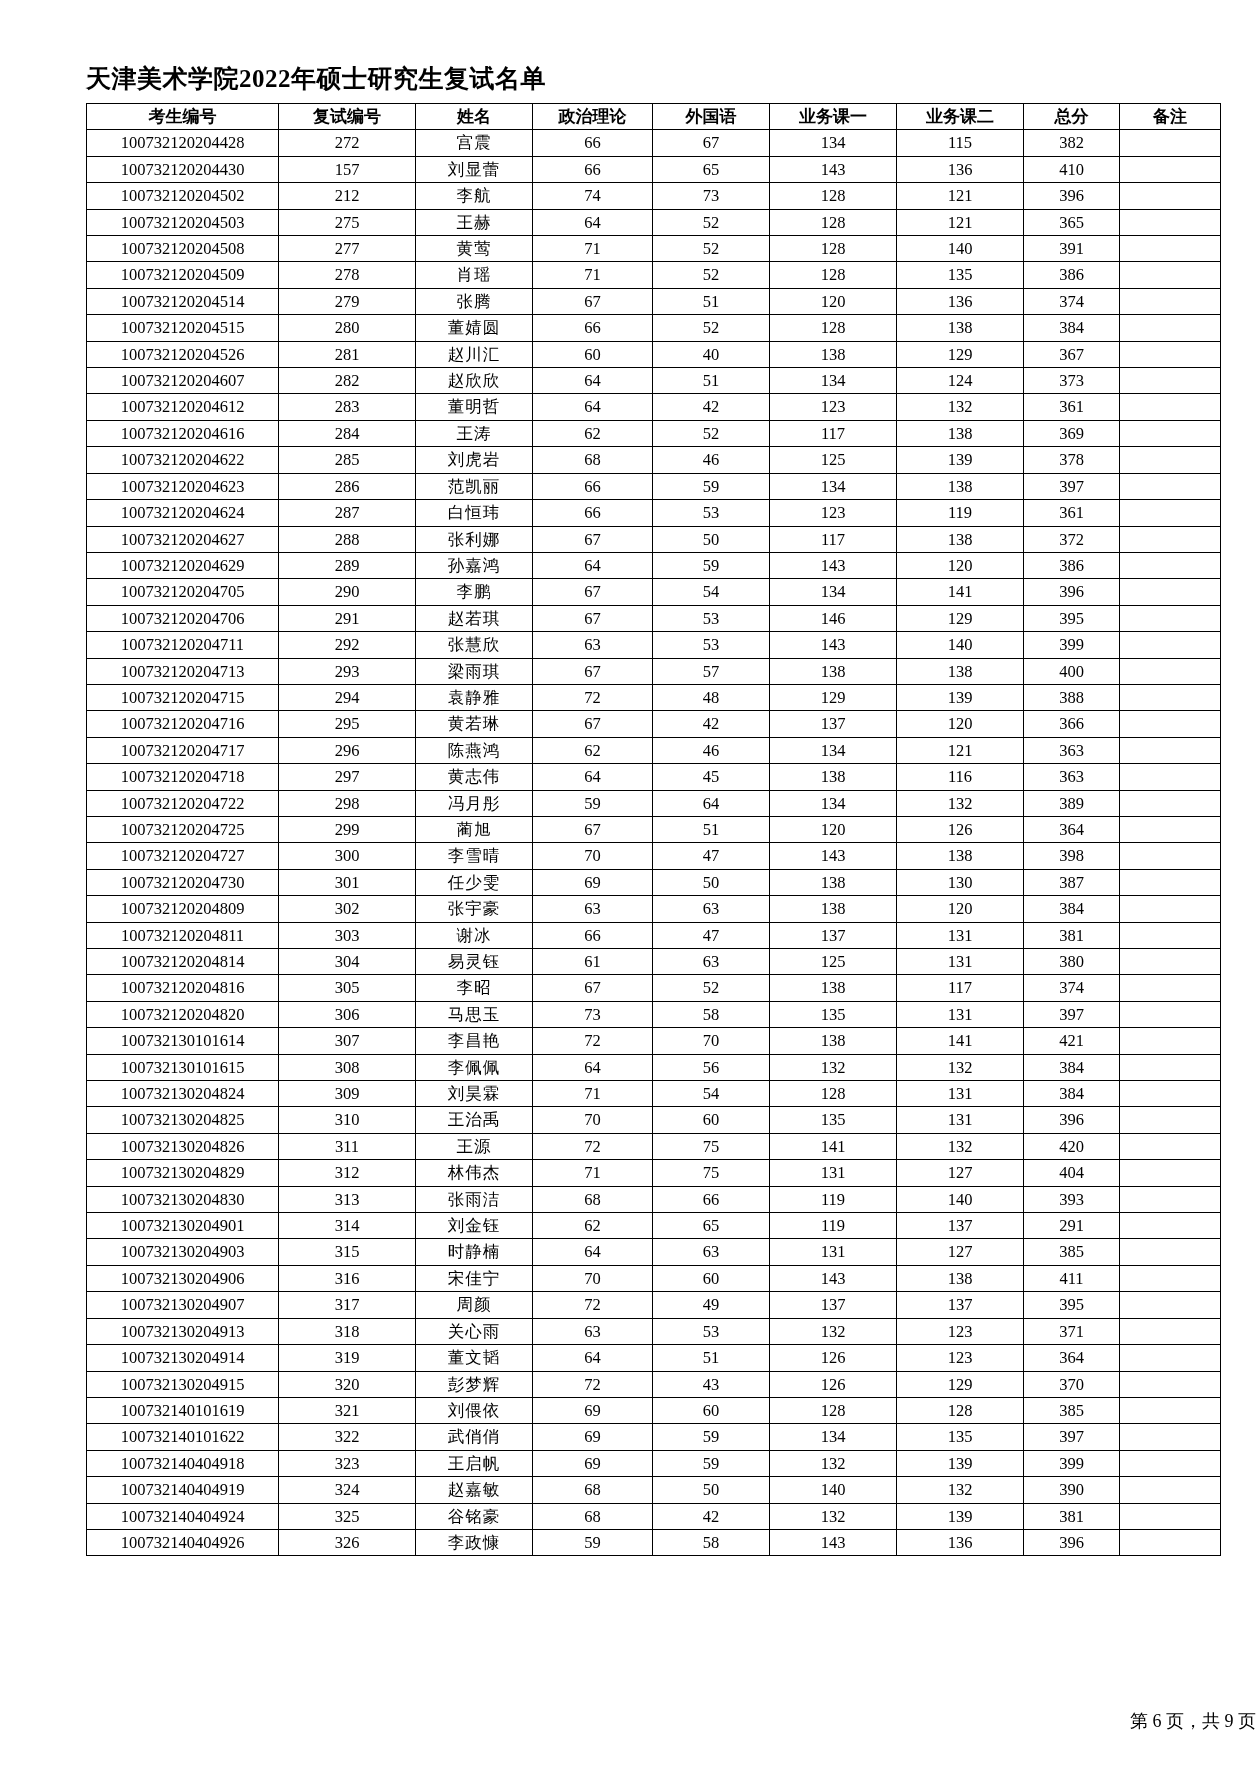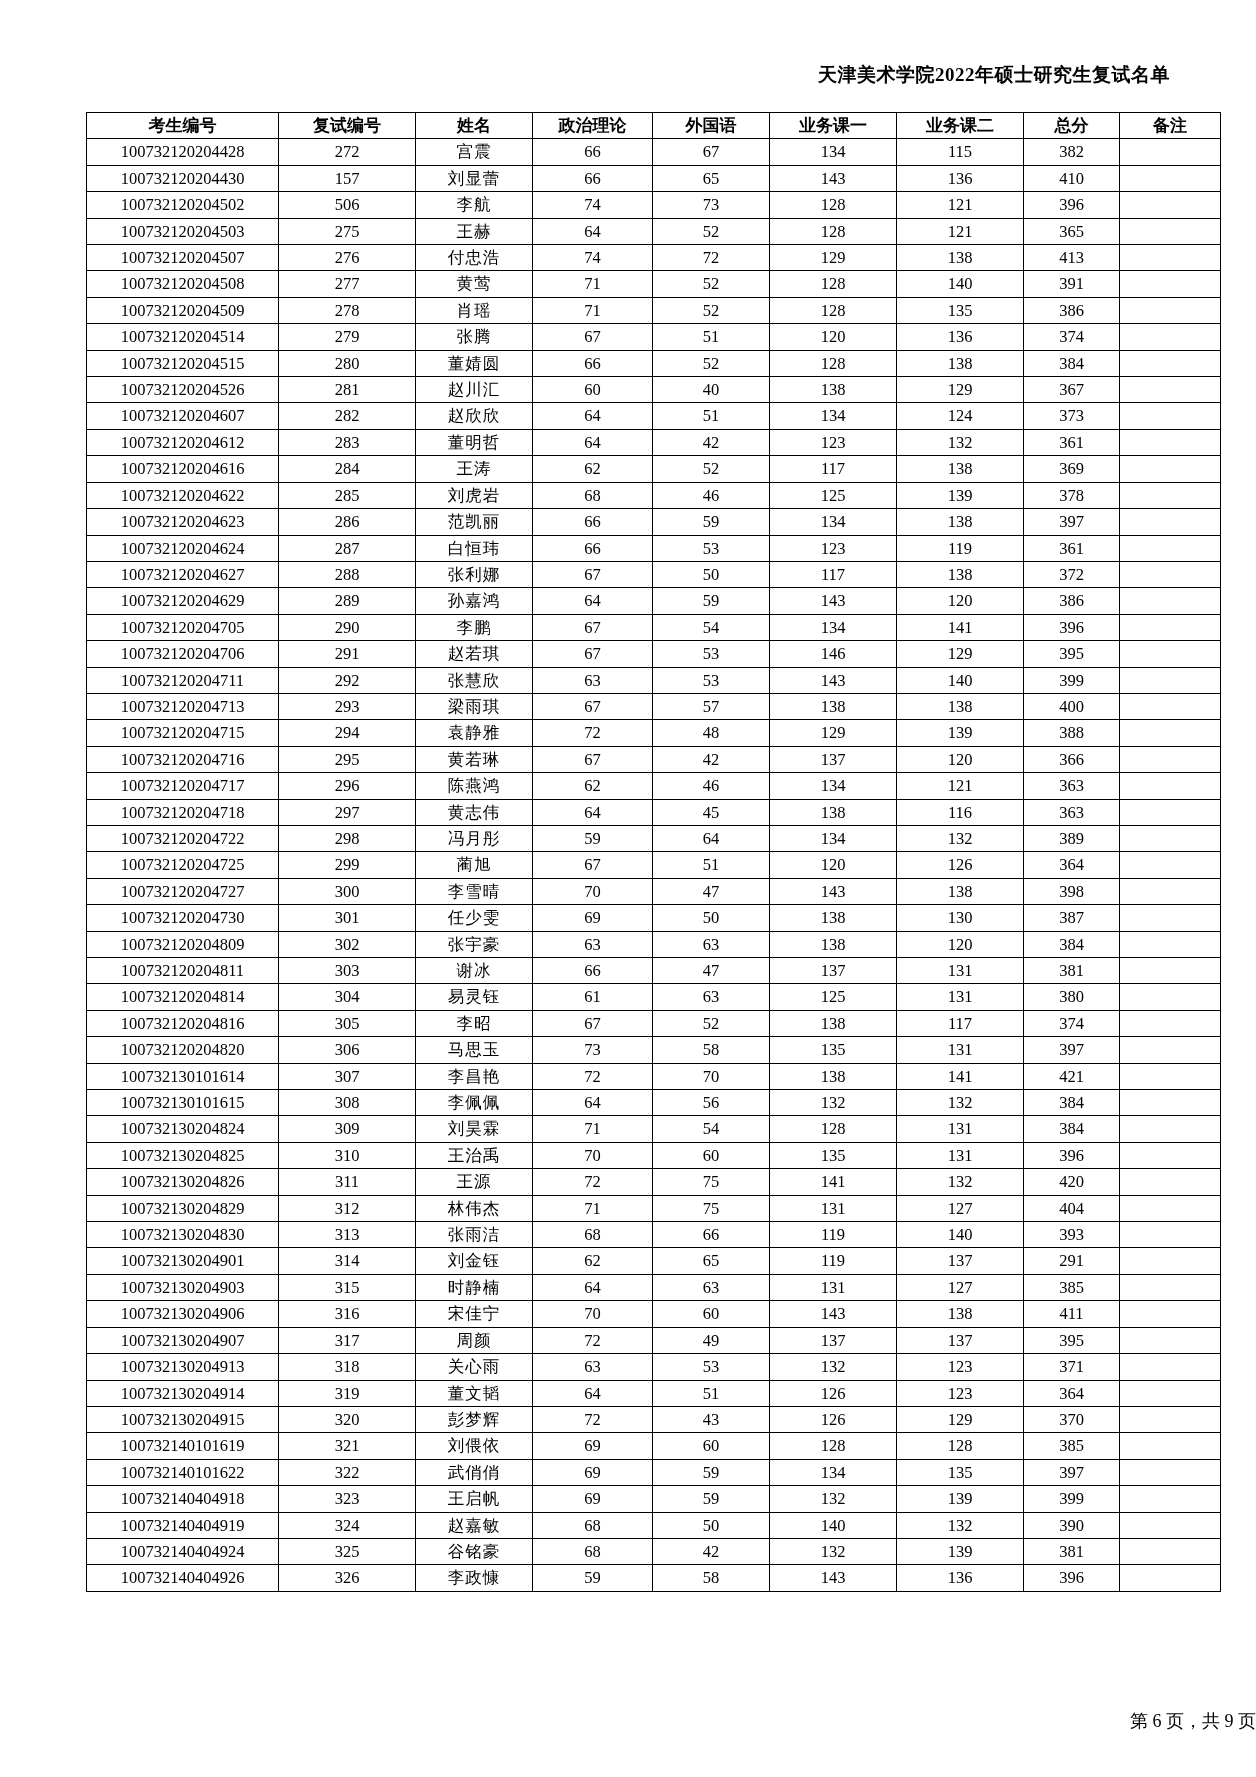--- a/index.html
+++ b/index.html
@@ -15,25 +15,25 @@
     position: relative;
   }
   .page {
     width: 1256px;
     height: 1777px;
     box-sizing: border-box;
     padding: 46px 86px 0 86px;
     position: relative;
   }
   .doc-title {
-    text-align: right;
-    font-size: 19px;
+    text-align: left;
+    font-size: 25px;
     font-weight: bold;
     letter-spacing: 0.5px;
-    margin: 16px 0 24px 0;
+    margin: 16px 0 8px 0;
     font-family: "Liberation Serif", "DejaVu Serif", serif;
   }
   table.score-table {
     border-collapse: collapse;
     width: 1084px;
     margin: 0 auto;
     table-layout: fixed;
   }
   table.score-table th,
   table.score-table td {
@@ -126,49 +126,38 @@
           <td class="cell-name">刘显蕾</td>
           <td>66</td>
           <td>65</td>
           <td>143</td>
           <td>136</td>
           <td>410</td>
           <td></td>
         </tr>
         <tr>
           <td>100732120204502</td>
-          <td>506</td>
+          <td>212</td>
           <td class="cell-name">李航</td>
           <td>74</td>
           <td>73</td>
           <td>128</td>
           <td>121</td>
           <td>396</td>
           <td></td>
         </tr>
         <tr>
           <td>100732120204503</td>
           <td>275</td>
           <td class="cell-name">王赫</td>
           <td>64</td>
           <td>52</td>
           <td>128</td>
           <td>121</td>
           <td>365</td>
-          <td></td>
-        </tr>
-        <tr>
-          <td>100732120204507</td>
-          <td>276</td>
-          <td class="cell-name">付忠浩</td>
-          <td>74</td>
-          <td>72</td>
-          <td>129</td>
-          <td>138</td>
-          <td>413</td>
           <td></td>
         </tr>
         <tr>
           <td>100732120204508</td>
           <td>277</td>
           <td class="cell-name">黄莺</td>
           <td>71</td>
           <td>52</td>
           <td>128</td>
           <td>140</td>

